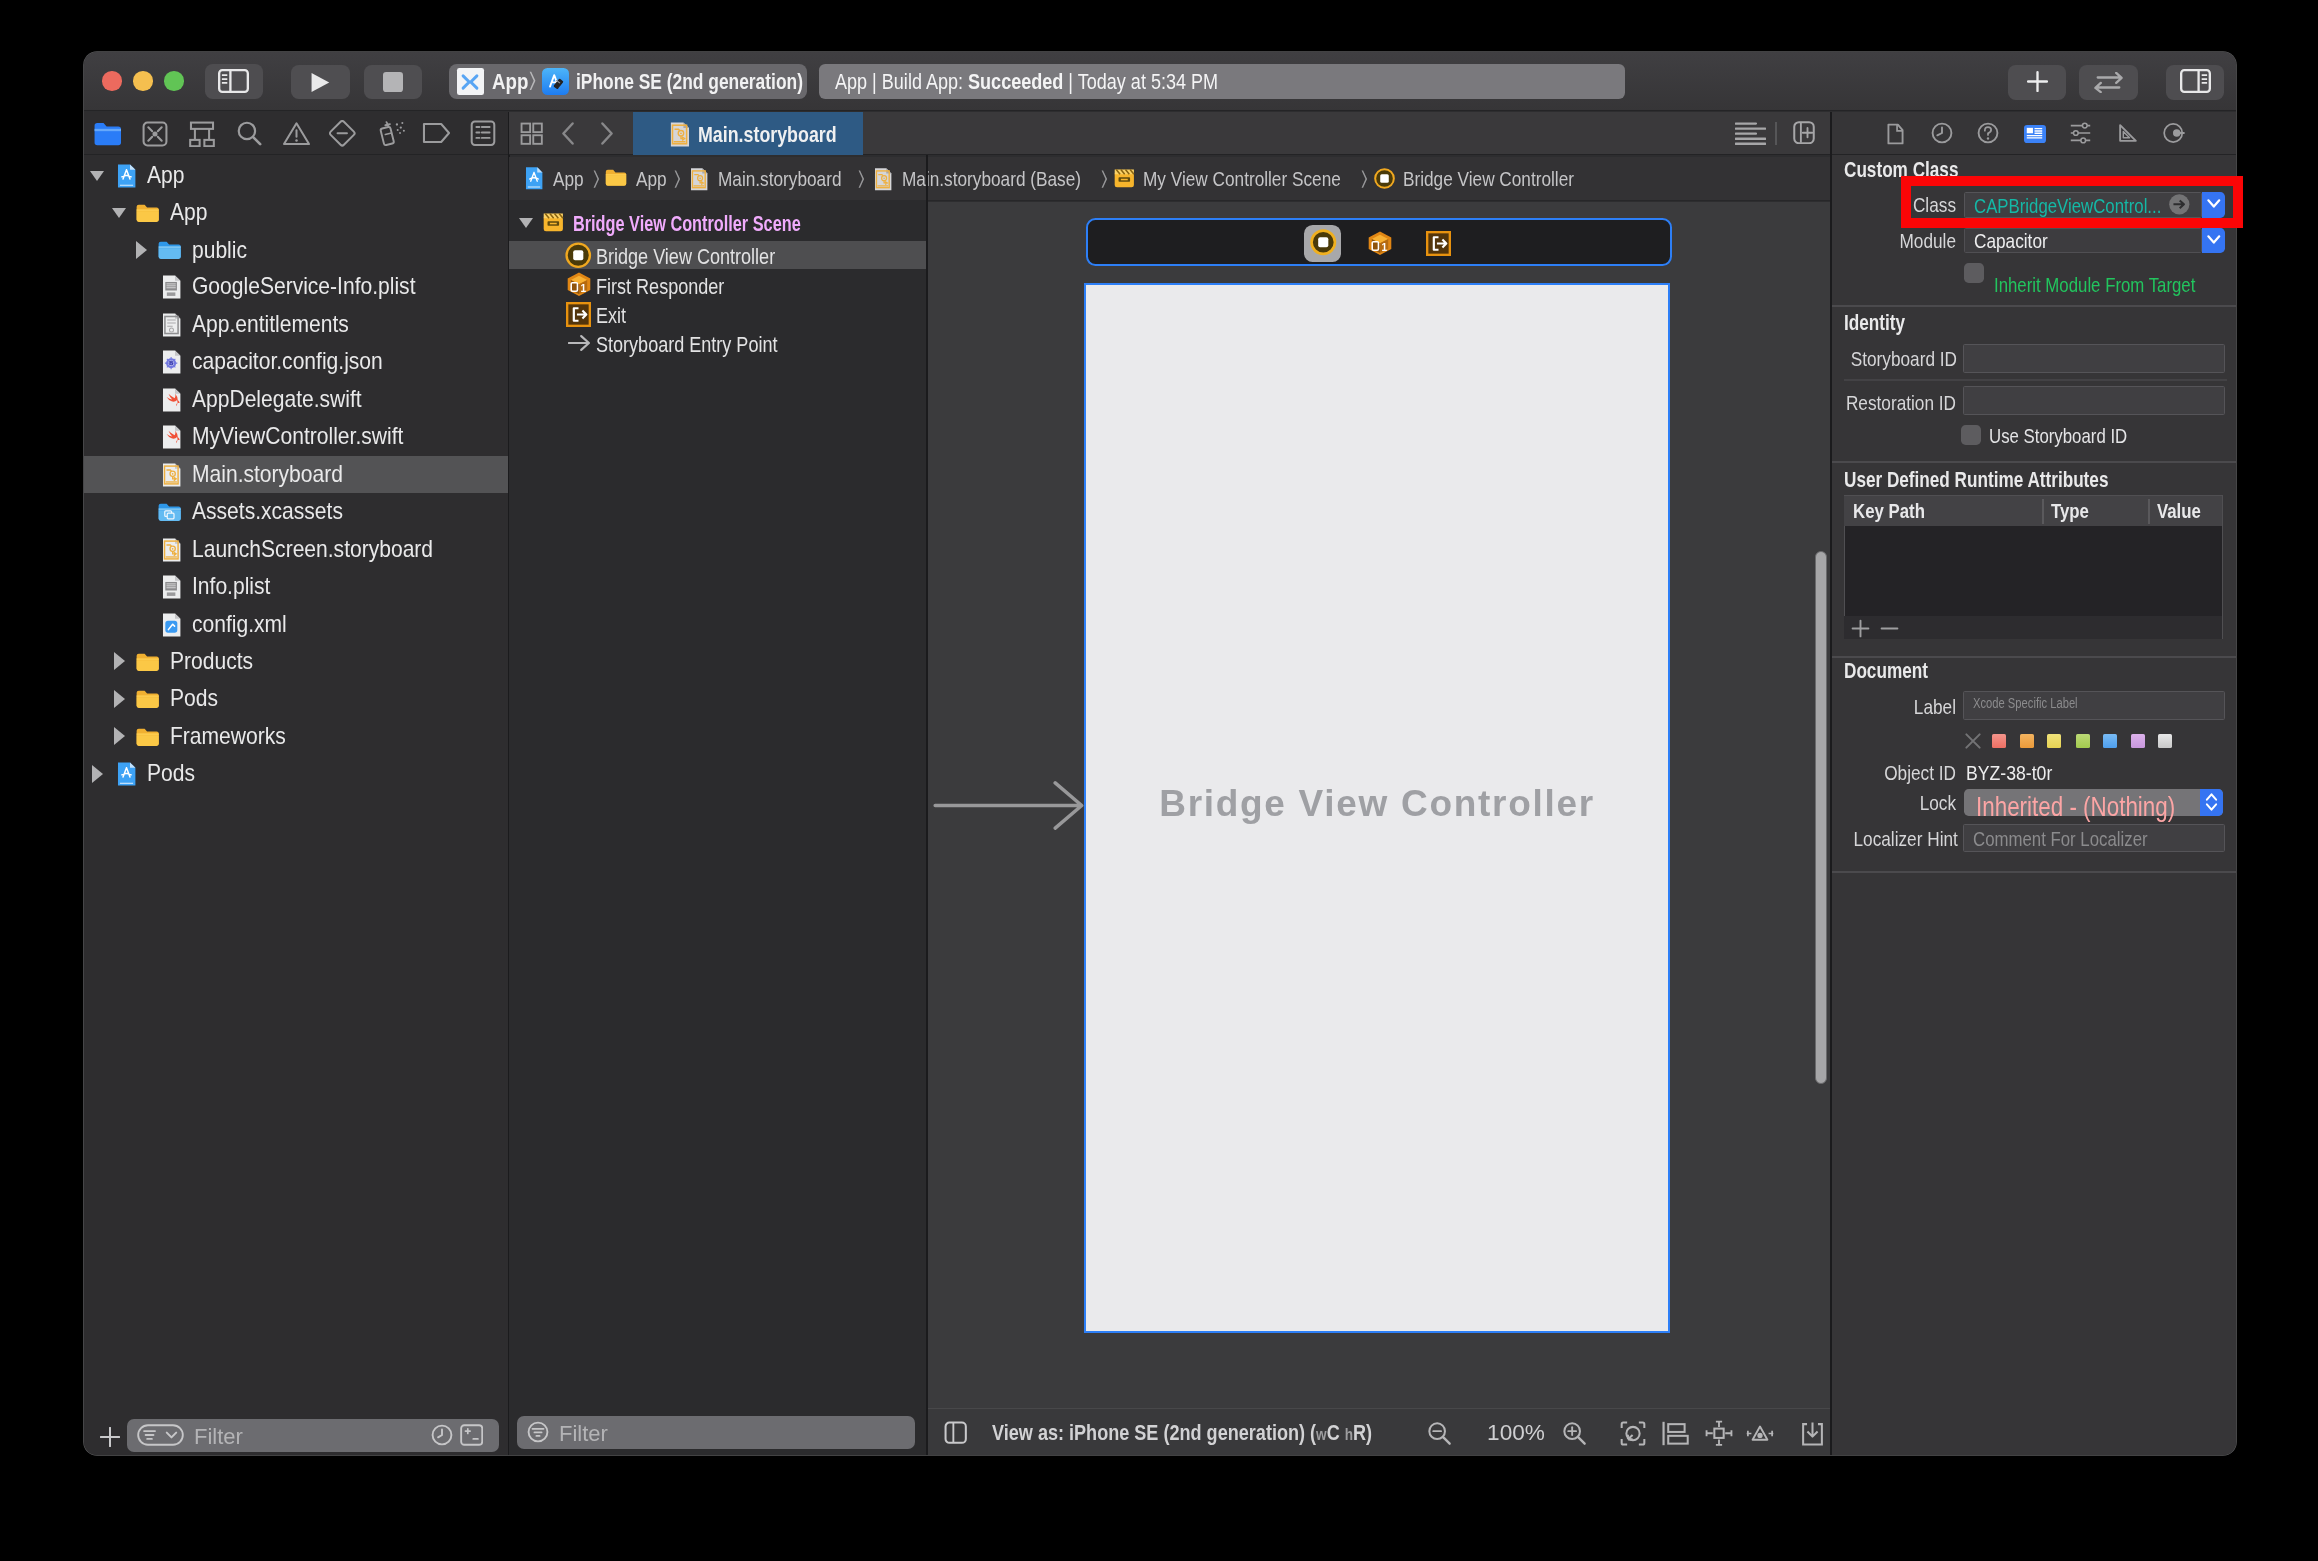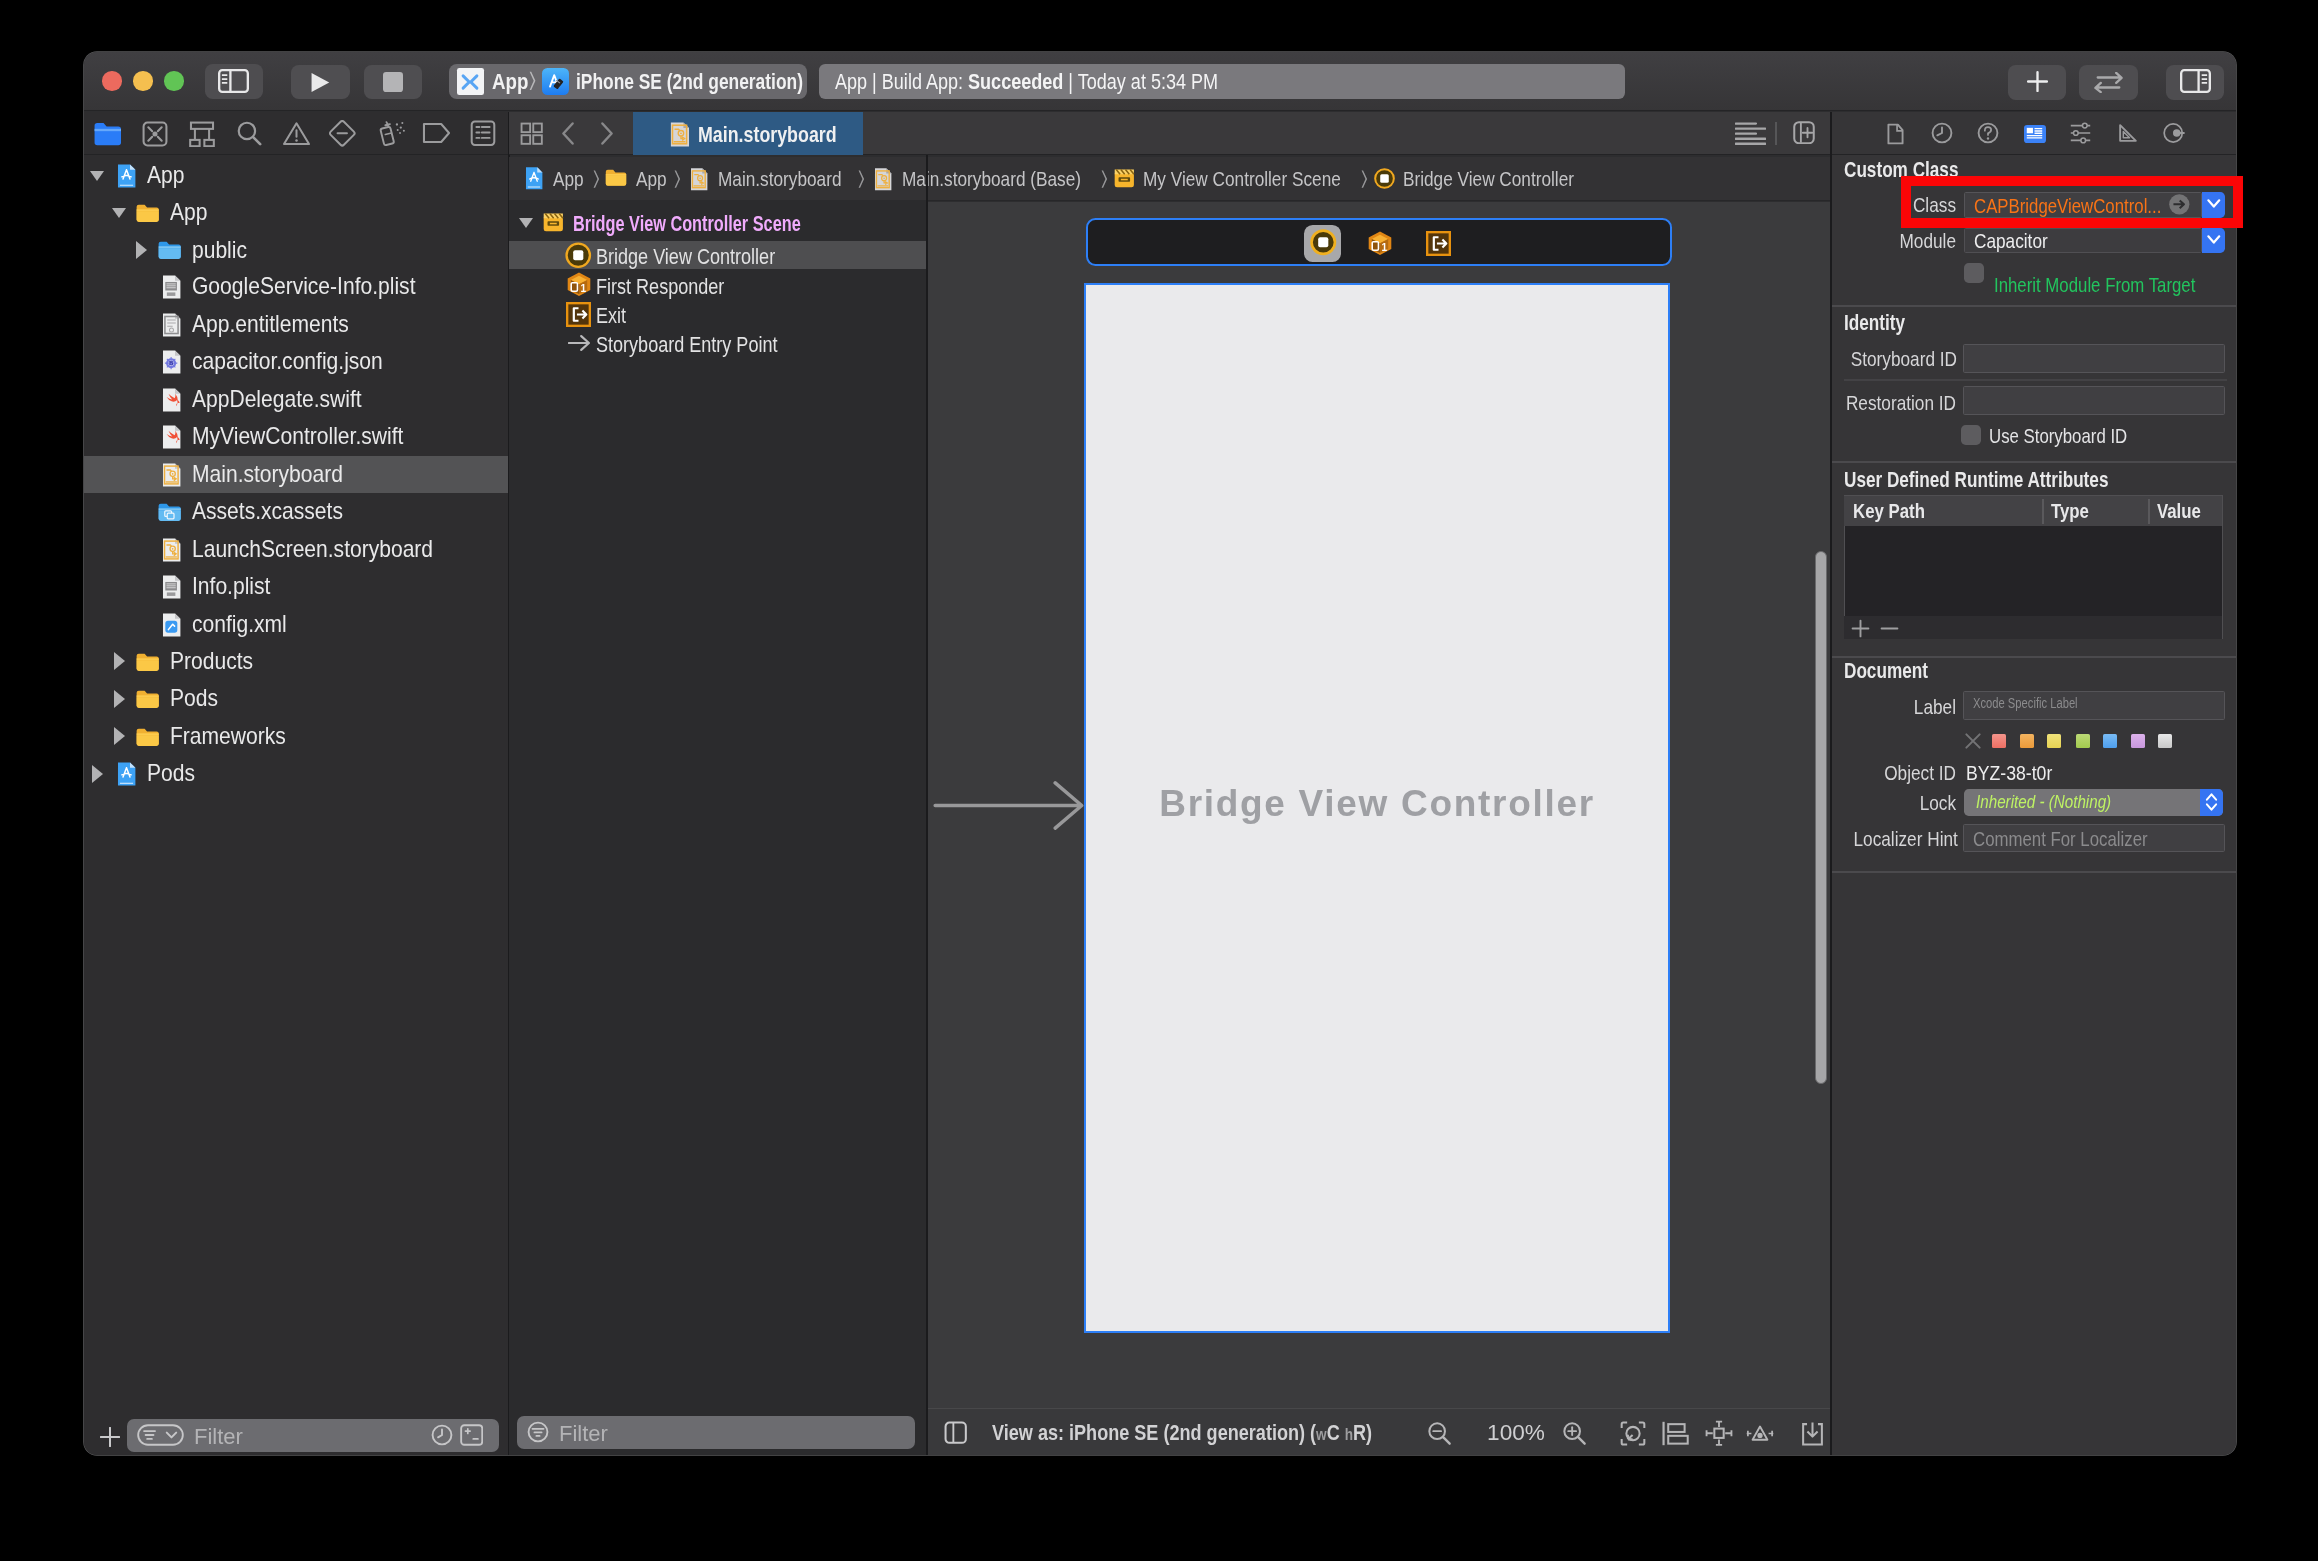--- a/index.html
+++ b/index.html
@@ -542,21 +542,21 @@
   </svg>
   <svg class="abs" style="left:2079px;top:70px;" width="22" height="22" viewBox="0 0 28 28">
     <circle cx="13" cy="14" r="11.5" fill="none" stroke="#9b9b9d" stroke-width="2.2"></circle>
     <circle cx="17.5" cy="14" r="4.8" fill="#9b9b9d"></circle>
     <path d="M17.5 14 H27.5" stroke="#9b9b9d" stroke-width="2.6"></path>
   </svg>
 
   <div class="hdr" style="left:1760px;top:105px;">Custom Class</div>
   <div class="flbl" style="left:1794px;top:141px;width:78px;">Class</div>
   <div class="fld" style="left:1880px;top:140px;width:238px;height:26px;"></div>
-  <div class="abs txt" style="left:1890px;top:142px;font-size:21px;color:#f97316;"><span class="nx" style="transform:scaleX(0.80);">CAPBridgeViewControl...</span></div>
+  <div class="abs txt" style="left:1890px;top:142px;font-size:21px;color:#14b8a6;"><span class="nx" style="transform:scaleX(0.80);">CAPBridgeViewControl...</span></div>
   <svg class="abs" style="left:2084px;top:141px;" width="22.6" height="22.6" viewBox="0 0 29 29">
     <circle cx="14.5" cy="14.5" r="13" fill="#737375"></circle>
     <path d="M7 14.5 h13 m-5-5 l5.5 5 -5.5 5" stroke="#2d2d2f" stroke-width="2.6" fill="none" stroke-linejoin="round"></path>
   </svg>
   <div class="bluebtn" style="left:2118px;top:140px;height:26px;border-radius:0 4.7px 4.7px 0;"></div>
   <svg class="abs" style="left:2122px;top:146px;" width="15.6" height="11.7" viewBox="0 0 20 15">
     <path d="M3 3 L10 11 L17 3" stroke="#fff" stroke-width="2.8" fill="none" stroke-linecap="round" stroke-linejoin="round"></path>
   </svg>
   <div class="flbl" style="left:1771px;top:177px;width:101px;">Module</div>
   <div class="fld" style="left:1880px;top:176px;width:238px;height:25px;background:#3d3c3f;border-color:#504f53;"></div>
@@ -610,21 +610,21 @@
   <div class="abs" style="left:1936px;top:682px;width:14px;height:14px;background:linear-gradient(#f3b35f,#eb9a3a);border-radius:1.6px;"></div>
   <div class="abs" style="left:1963px;top:682px;width:14px;height:14px;background:linear-gradient(#f0e27a,#e7d353);border-radius:1.6px;"></div>
   <div class="abs" style="left:1992px;top:682px;width:14px;height:14px;background:linear-gradient(#bcd976,#a3cb4e);border-radius:1.6px;"></div>
   <div class="abs" style="left:2019px;top:682px;width:14px;height:14px;background:linear-gradient(#79bbf4,#4e9fee);border-radius:1.6px;"></div>
   <div class="abs" style="left:2047px;top:682px;width:14px;height:14px;background:linear-gradient(#dcb1ea,#c897dd);border-radius:1.6px;"></div>
   <div class="abs" style="left:2074px;top:682px;width:14px;height:14px;background:linear-gradient(#e8e8e8,#c8c8c8);border-radius:1.6px;"></div>
   <div class="flbl" style="left:1763px;top:709px;width:109px;">Object ID</div>
   <div class="abs txt" style="left:1882px;top:709px;font-size:21px;color:#ededee;"><span class="nx" style="transform:scaleX(0.84);">BYZ-38-t0r</span></div>
   <div class="flbl" style="left:1810px;top:739px;width:62px;">Lock</div>
   <div class="abs" style="left:1880px;top:737px;width:259px;height:26.5px;background:#757477;border-radius:4.7px;"></div>
-  <div class="abs txt" style="left:1892px;top:739px;font-size:19px;color:#bef264;font-style:italic;"><span class="nx" style="transform:scaleX(0.80);">Inherited - (Nothing)</span></div>
+  <div class="abs txt" style="left:1892px;top:739px;font-size:28px;color:#fca5a5;"><span class="nx" style="transform:scaleX(0.80);">Inherited - (Nothing)</span></div>
   <div class="abs" style="left:2116px;top:737px;width:23.4px;height:26.5px;background:#3574f2;border-radius:0 4.7px 4.7px 0;"></div>
   <svg class="abs" style="left:2119px;top:740px;" width="17" height="20" viewBox="0 0 22 26">
     <path d="M5 10 L11 3 L17 10" stroke="#fff" stroke-width="2.6" fill="none" stroke-linecap="round" stroke-linejoin="round"></path>
     <path d="M5 16 L11 23 L17 16" stroke="#fff" stroke-width="2.6" fill="none" stroke-linecap="round" stroke-linejoin="round"></path>
   </svg>
   <div class="flbl" style="left:1747px;top:775px;width:125px;">Localizer Hint</div>
   <div class="fld" style="left:1879px;top:772px;width:262px;height:28px;"></div>
   <div class="abs txt" style="left:1889px;top:775px;font-size:21px;color:#8b8b8d;"><span class="nx" style="transform:scaleX(0.80);">Comment For Localizer</span></div>
   <div class="sep" style="left:1748px;top:819px;width:404px;"></div>
 </div>

